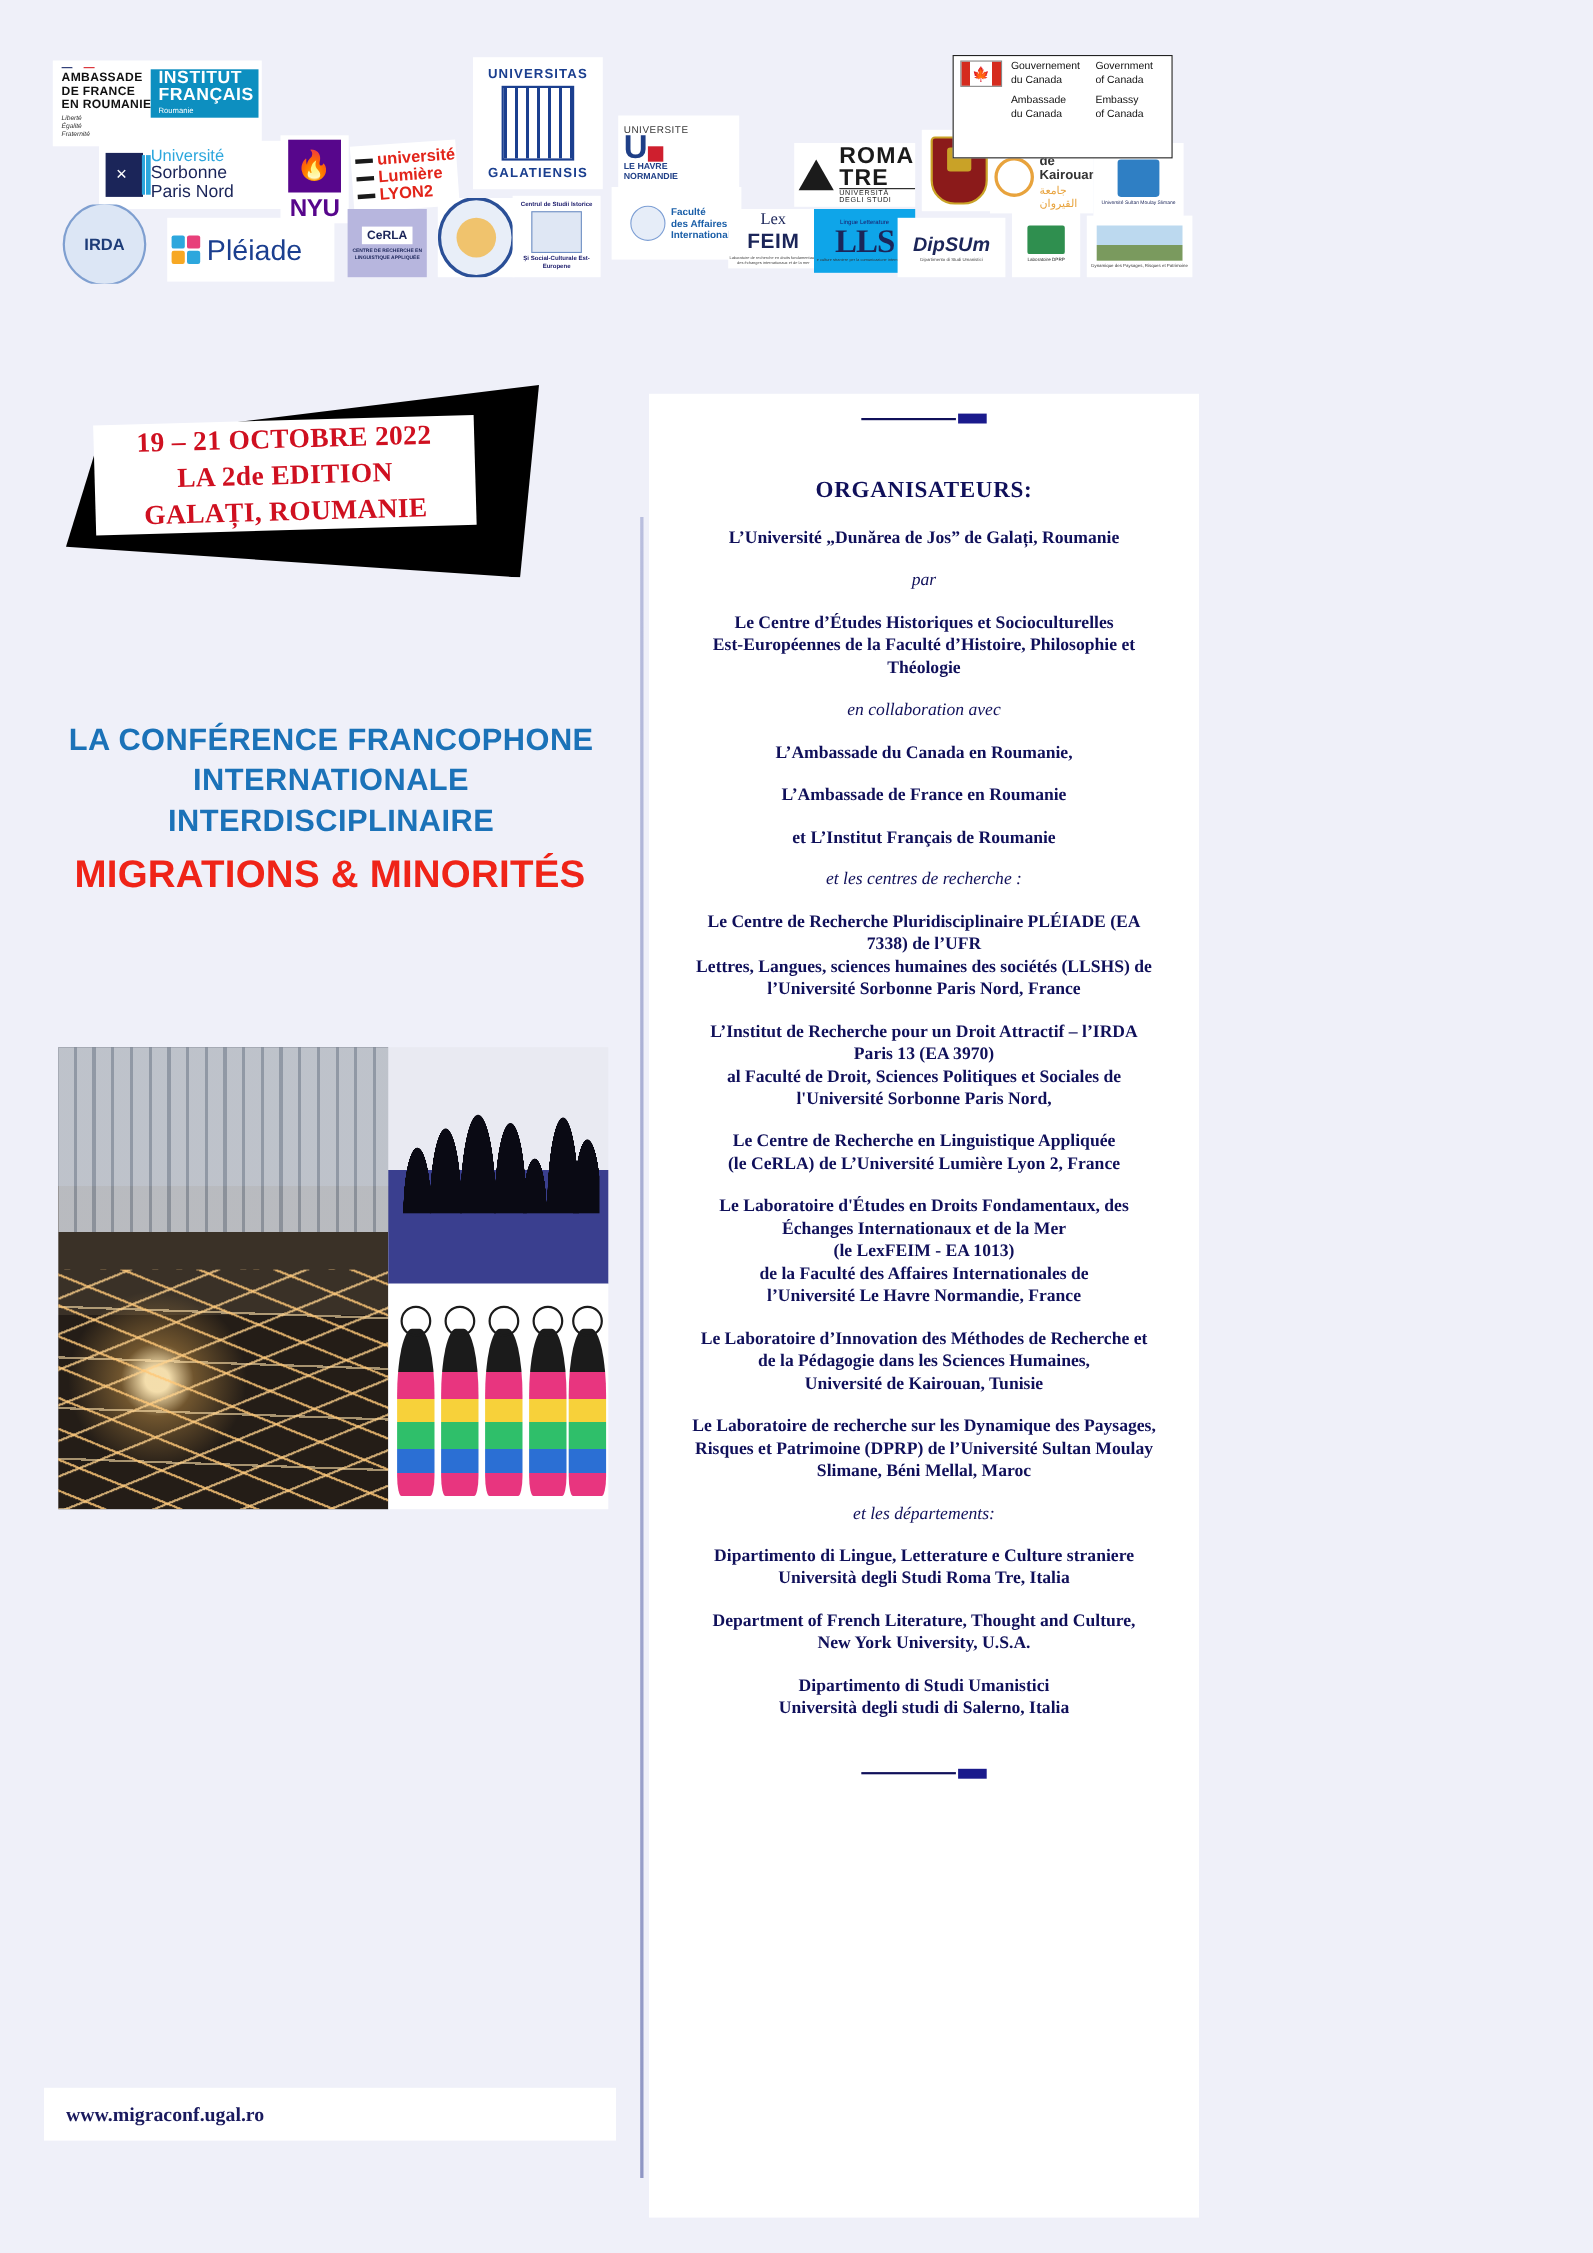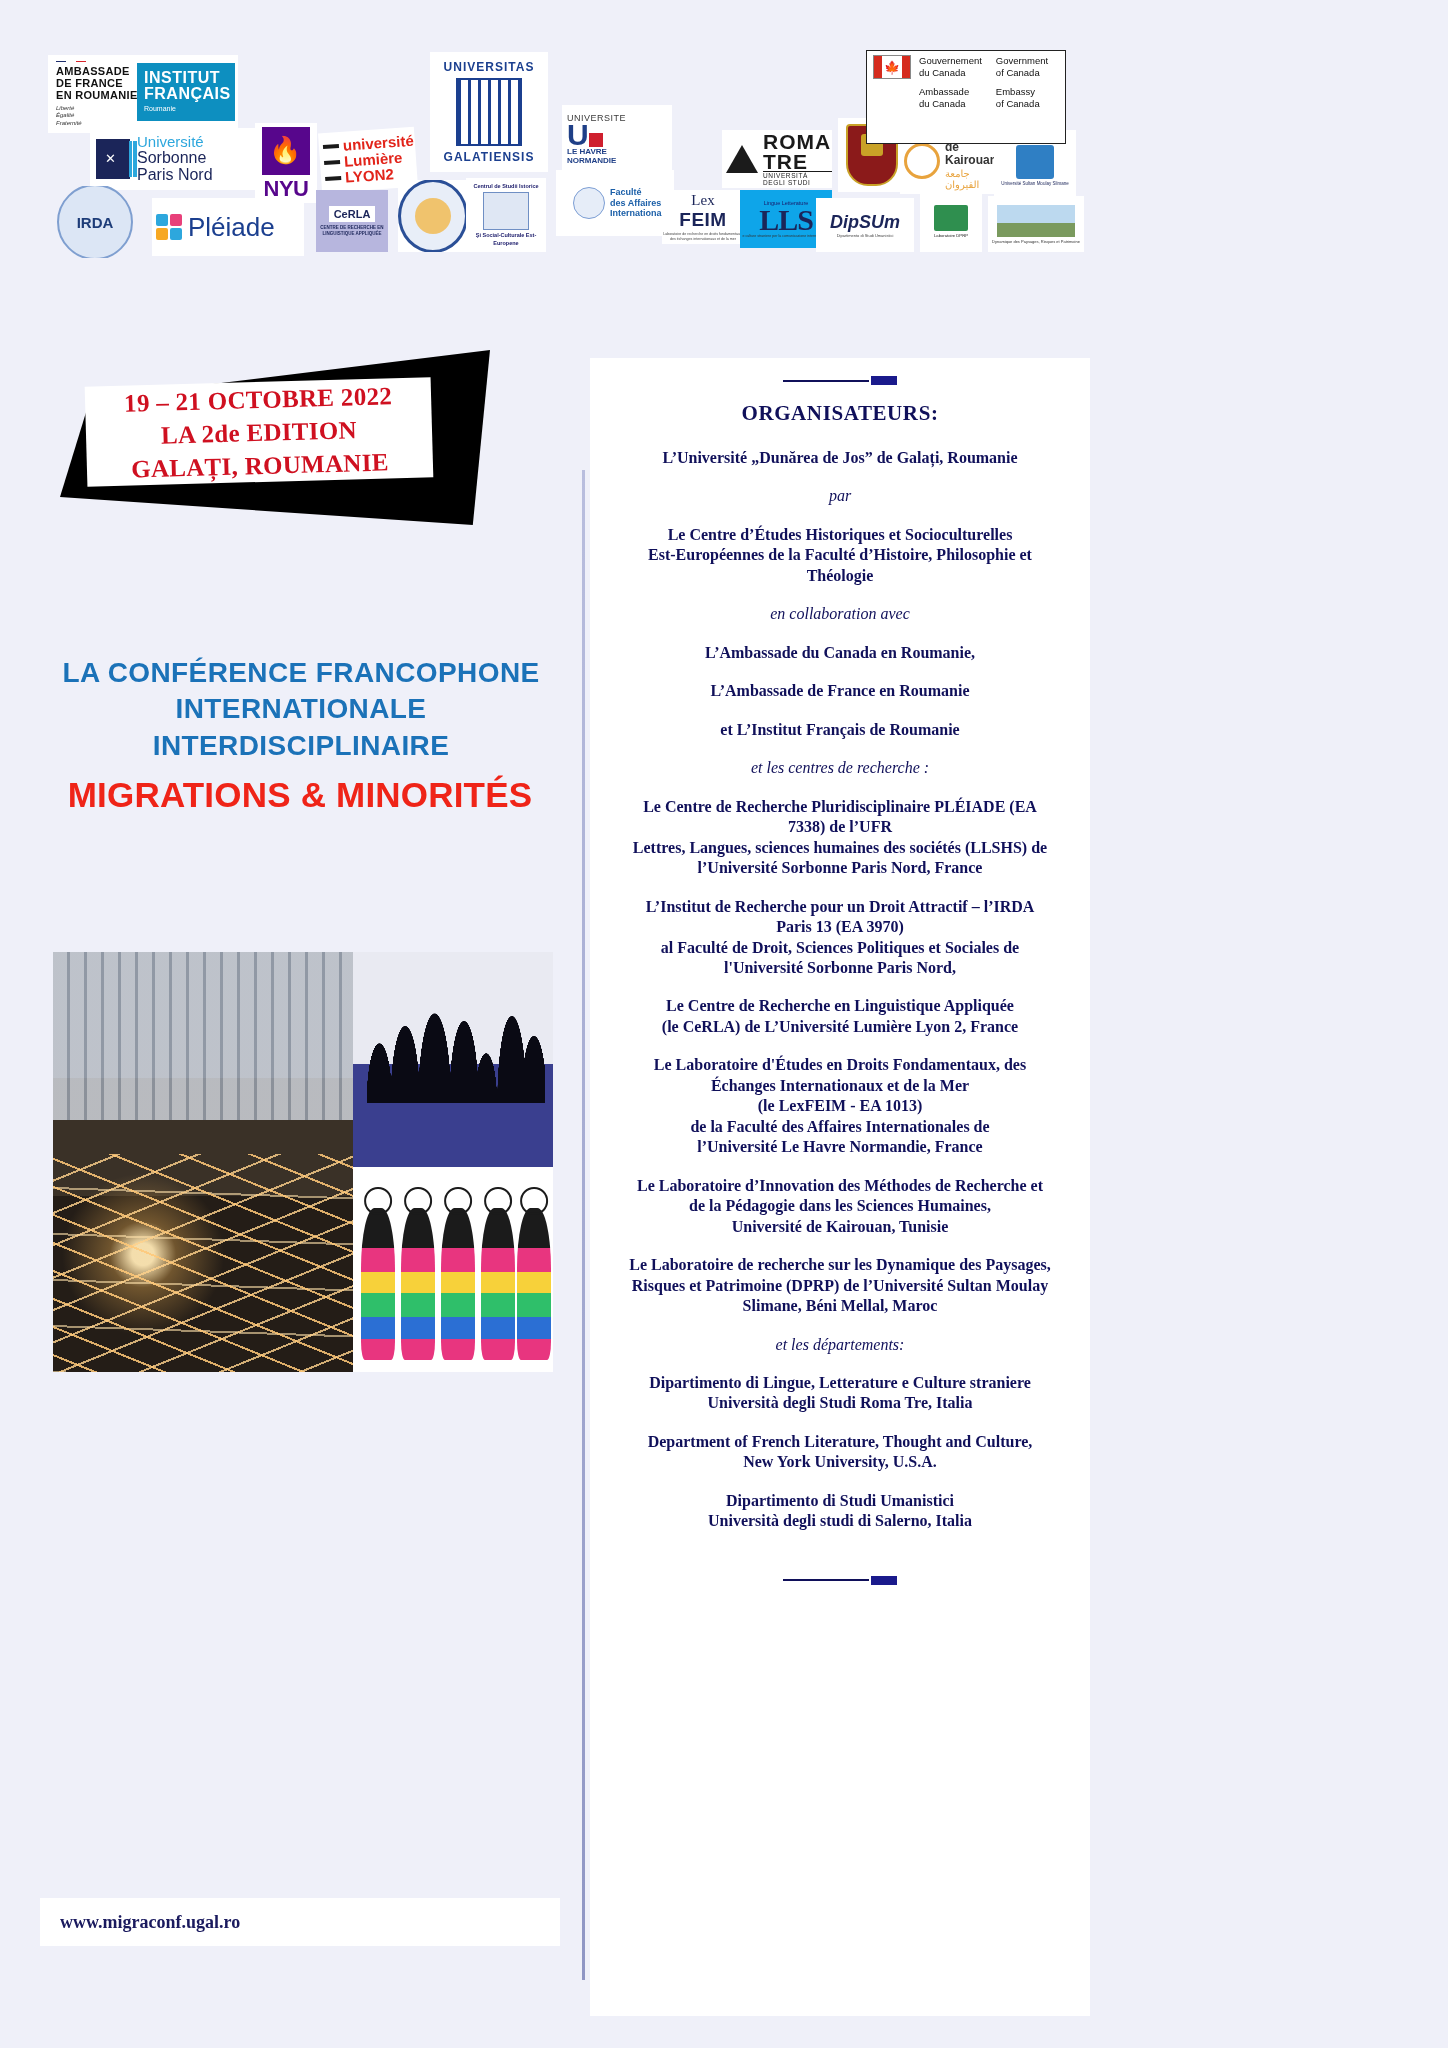--- a/index.html
+++ b/index.html
@@ -21,21 +21,21 @@
   
   .l-france{left:48px;top:55px;width:190px;height:78px;background:#fff;
             flex-direction:column;align-items:flex-start;padding:6px 8px;}
   .fr-flag{width:30px;height:9px;display:flex;margin-bottom:3px;}
   .fr-flag i{flex:1;display:block;}
   .fr-flag i:nth-child(1){background:#1d2d6b;}
   .fr-flag i:nth-child(2){background:#fff;}
   .fr-flag i:nth-child(3){background:#d8232a;}
   .fr-txt{font-size:11px;font-weight:bold;line-height:1.12;color:#111;letter-spacing:.3px;}
   .fr-motto{font-size:6px;font-style:italic;color:#333;line-height:1.25;margin-top:3px;}
-  .l-if{left:137px;top:63px;width:98px;height:58px;background:#0d8fc0;
+  .l-if{left:137px;top:63px;width:98px;height:44px;background:#0d8fc0;
         flex-direction:column;align-items:flex-start;padding:5px 7px;color:#fff;}
   .if-1{font-size:16px;font-weight:bold;letter-spacing:.5px;line-height:.95;}
   .if-2{font-size:16px;font-weight:bold;letter-spacing:.5px;line-height:.95;}
   .if-3{font-size:7px;line-height:1.4;margin-top:3px;}
 
   
   .l-spn{left:90px;top:128px;width:170px;height:62px;background:#fff;justify-content:flex-start;padding-left:6px;}
   .spn-mark{width:34px;height:40px;background:#1b2559;position:relative;margin-right:7px;flex:none;}
   .spn-mark::before{content:"";position:absolute;right:-7px;top:2px;width:8px;height:36px;
     background:linear-gradient(90deg,#2da7dd 0 3px,#fff 3px 4px,#2da7dd 4px 8px);}
@@ -238,21 +238,21 @@
 
   
   .divider{position:absolute;left:582px;top:470px;width:3px;height:1510px;
            background:linear-gradient(180deg,#b9bede,#8f96c4);}
   .rpanel{position:absolute;left:590px;top:358px;width:500px;height:1658px;background:#fff;
           padding:0 14px;box-sizing:border-box;text-align:center;color:#10105a;}
   .rule{display:flex;align-items:center;justify-content:center;padding-top:18px;}
   .rule .ln{width:86px;height:2px;background:#10105a;}
   .rule .sq{width:26px;height:9px;background:#1a1a8c;margin-left:2px;}
   .rule.bottom{padding-top:0;}
-  .org-h{font-size:21px;font-weight:bold;letter-spacing:.6px;margin:16px 0 22px;}
+  .org-h{font-size:21px;font-weight:bold;letter-spacing:.6px;margin:48px 0 22px;}
   .p{font-size:16px;font-weight:bold;line-height:1.28;margin:0 0 18px;text-align:center;}
   .p.it{font-style:italic;font-weight:normal;font-size:16px;margin-bottom:18px;}
   .spacer-b{height:26px;}
 </style>
 </head>
 <body>
 
 <div class="poster">
 
   <div class="logobar">

